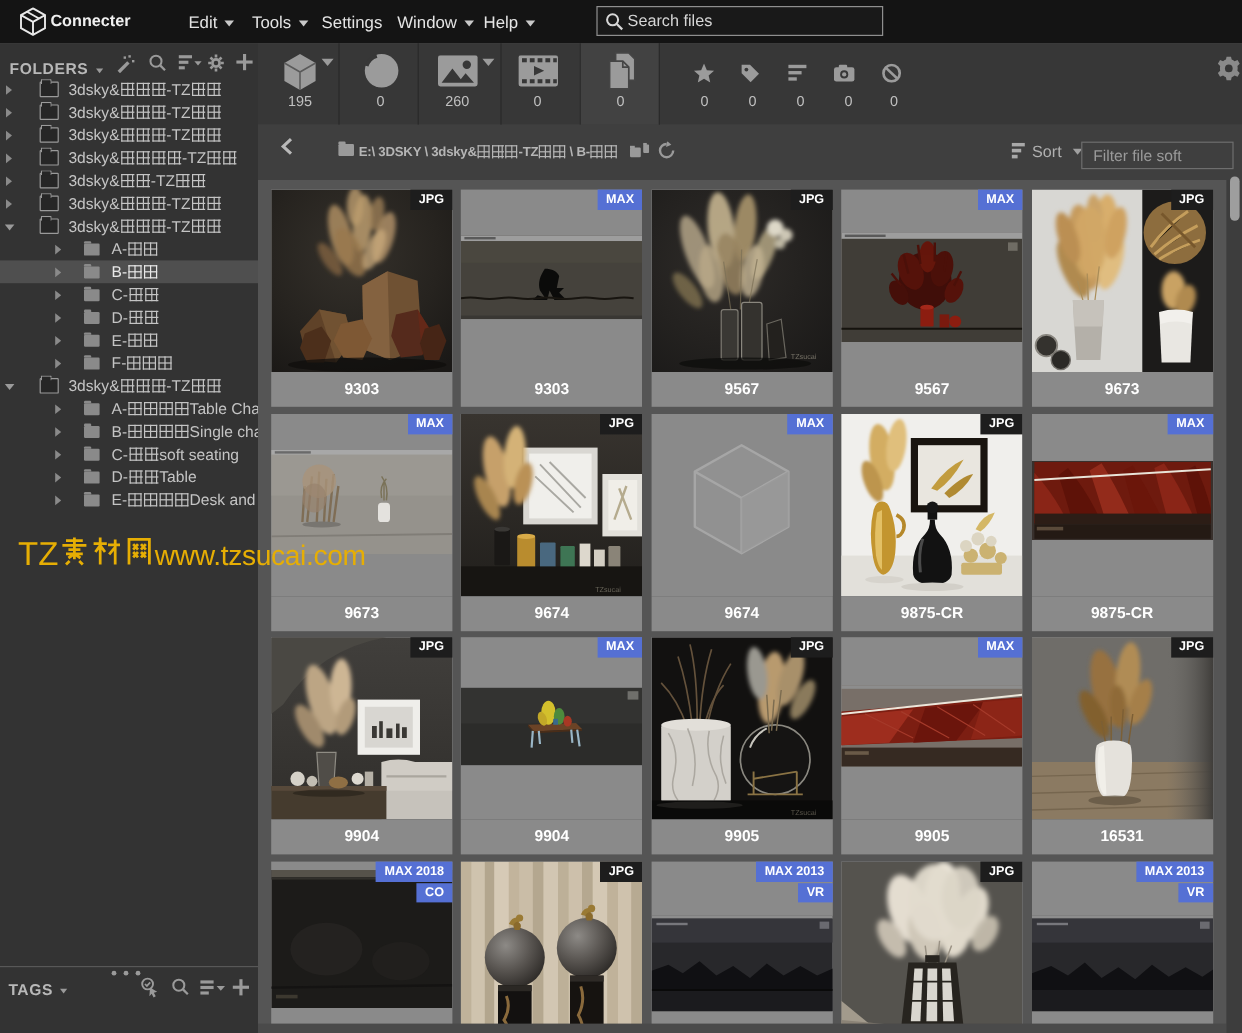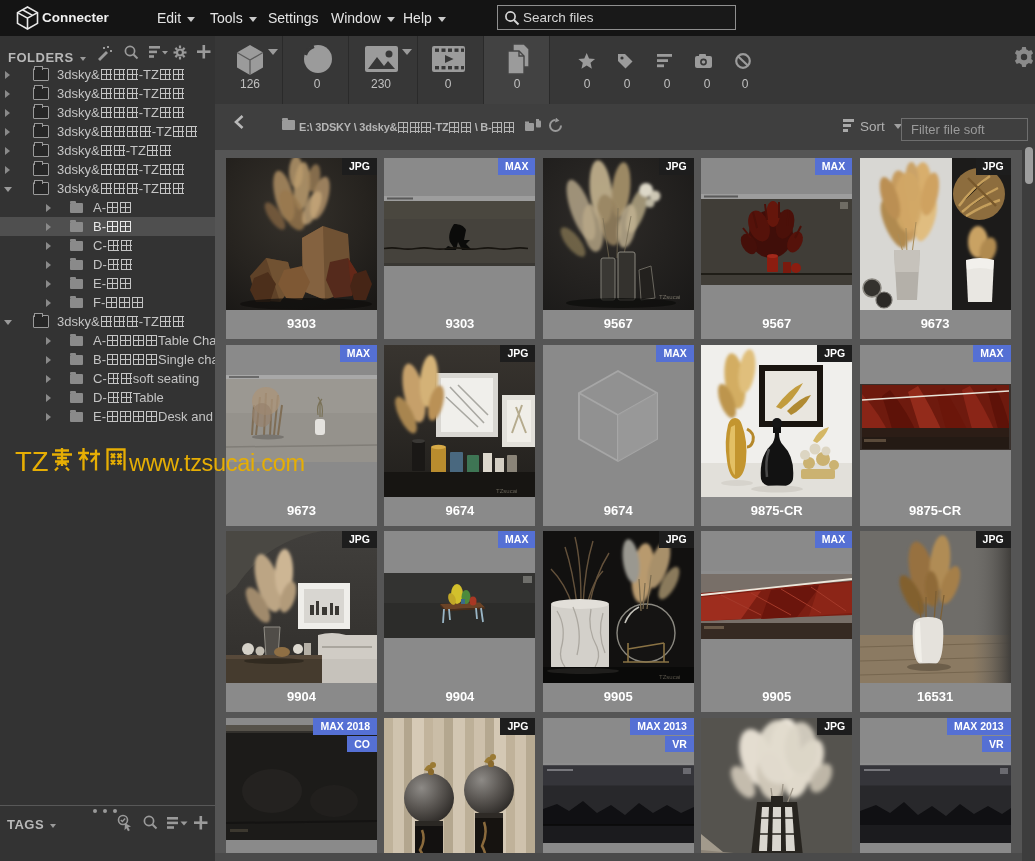--- a/index.html
+++ b/index.html
@@ -252,35 +252,35 @@
 
  <svg class="abs" style="left:20px;top:8px" width="44" height="32" viewBox="0 0 44 32">
   <g fill="#9b9b9b">
         <path d="M15 1 L28 8.5 L28 23.5 L15 31 L2 23.5 L2 8.5 Z"></path>
       </g>
   <g stroke="#5a5a5a" stroke-width="1.3" fill="none">
         <path d="M2 8.5 L15 16 L28 8.5 M15 16 L15 31"></path>
       </g>
   <path d="M33 5 l10 0 l-5 6 z" fill="#9b9b9b"></path>
  </svg>
- <div class="cnt" style="left:5px">126</div>
+ <div class="cnt" style="left:5px">195</div>
 
  <svg class="abs" style="left:88px;top:8px" width="30" height="30" viewBox="0 0 30 30">
   <circle cx="15" cy="15" r="14" fill="#9b9b9b"></circle>
   <path d="M2.5 11 A13 13 0 0 1 11 2.5" stroke="#373737" stroke-width="3.2" fill="none"></path>
  </svg>
  <div class="cnt" style="left:72px">0</div>
 
  <svg class="abs" style="left:150px;top:10px" width="48" height="28" viewBox="0 0 48 28">
   <rect x="0" y="0" width="33" height="26" rx="2" fill="#9b9b9b"></rect>
   <circle cx="24" cy="8" r="3.5" fill="#373737"></circle>
   <path d="M3 23 L12 11 L19 20 L23 15 L30 23 Z" fill="#373737"></path>
   <path d="M37 3 l10 0 l-5 6 z" fill="#9b9b9b"></path>
  </svg>
- <div class="cnt" style="left:136px">230</div>
+ <div class="cnt" style="left:136px">260</div>
 
  <svg class="abs" style="left:217px;top:10px" width="34" height="28" viewBox="0 0 34 28">
   <rect x="0" y="0" width="33" height="26" rx="2" fill="#9b9b9b"></rect>
   <g fill="#373737">
    <rect x="3" y="2.5" width="4" height="3.4"></rect>
         <rect x="9.5" y="2.5" width="4" height="3.4"></rect>
         <rect x="16" y="2.5" width="4" height="3.4"></rect>
         <rect x="22.5" y="2.5" width="4" height="3.4"></rect>
         <rect x="29" y="2.5" width="3" height="3.4"></rect>
    <rect x="3" y="20" width="4" height="3.4"></rect>

